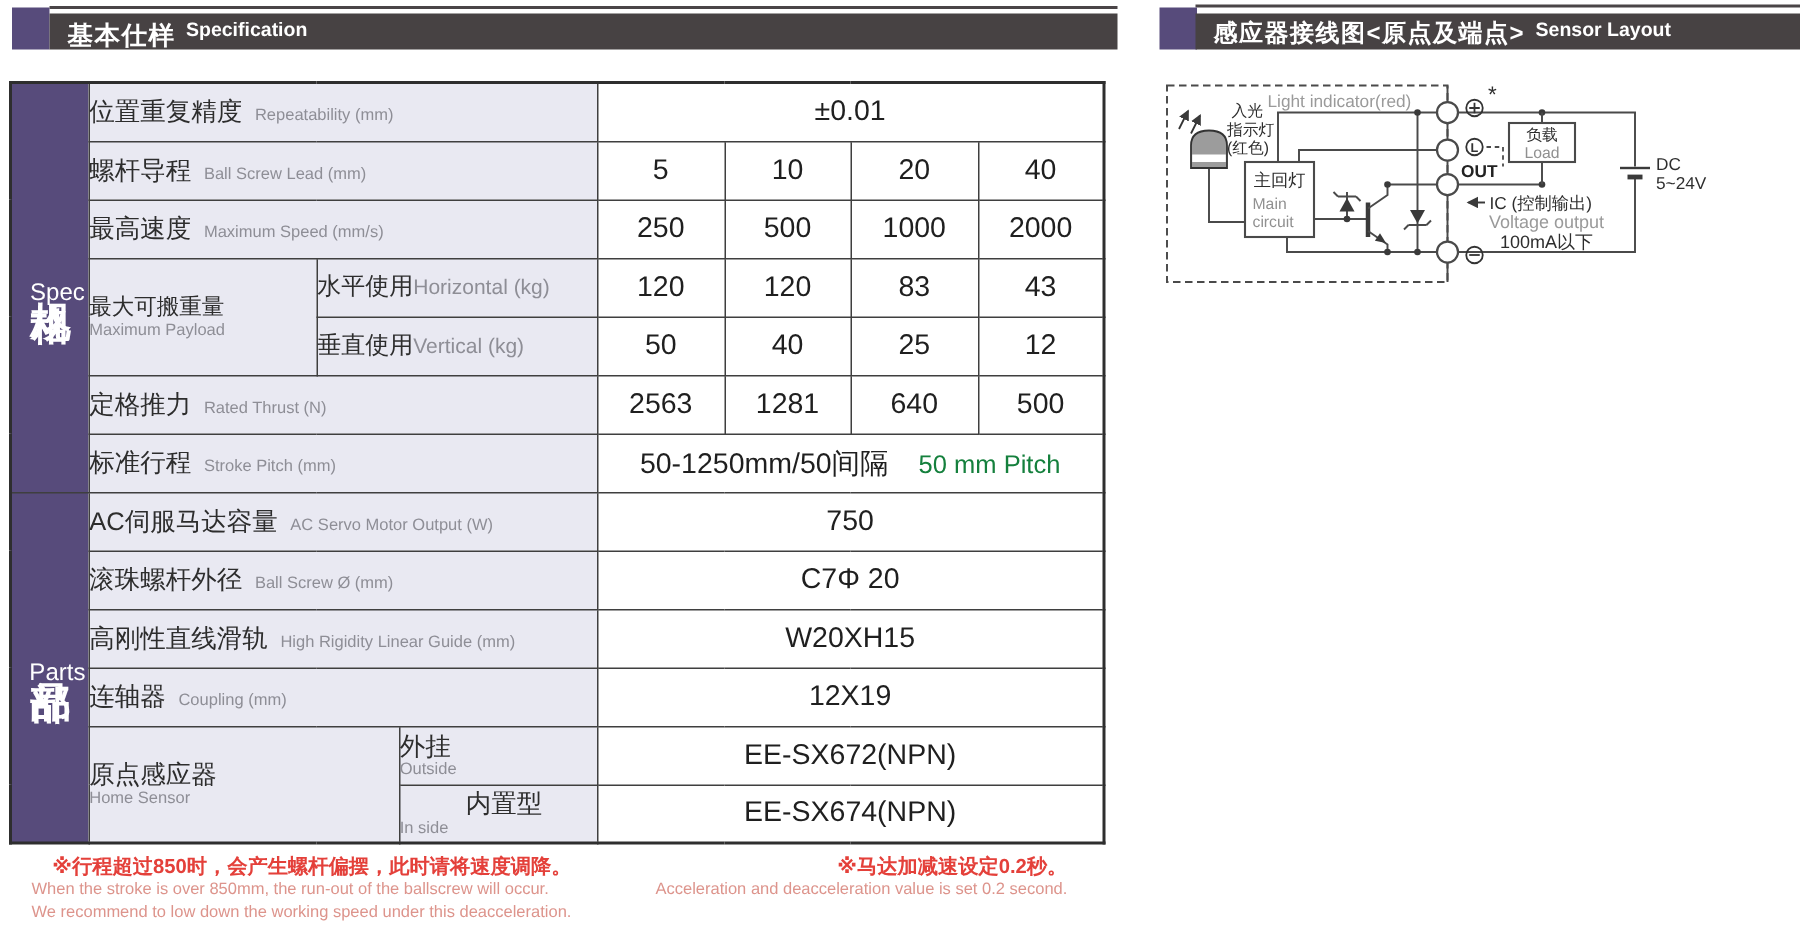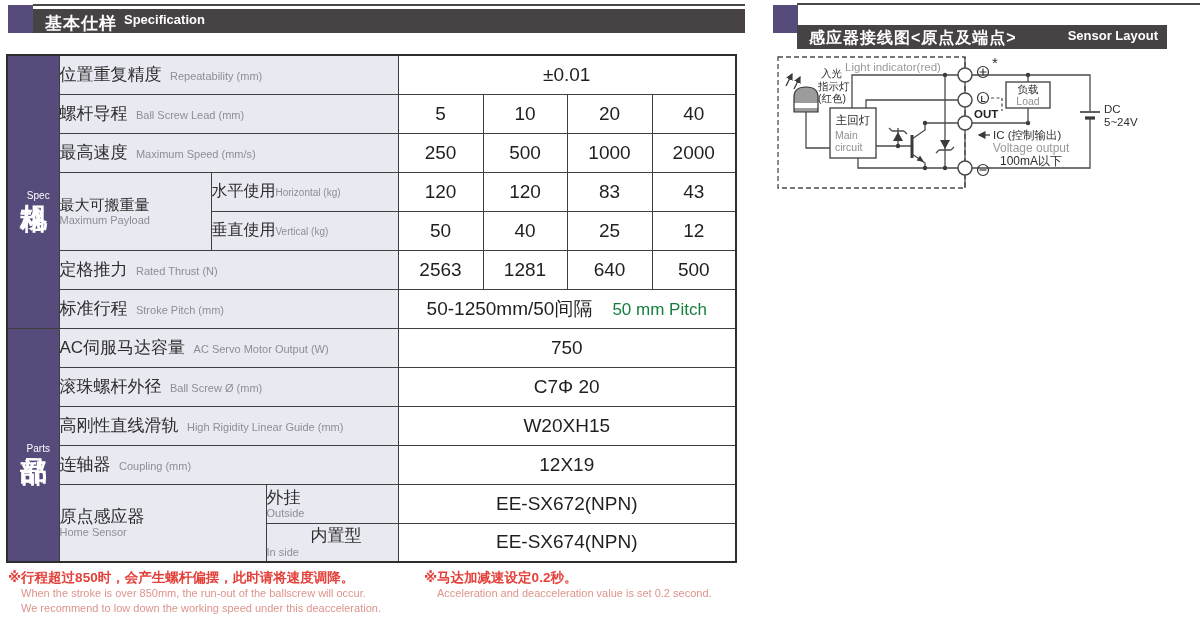--- a/index.html
+++ b/index.html
@@ -17,55 +17,55 @@
   .hdr-en{font-size:13px;font-weight:bold;margin-left:7px;}
 
   
   .spec-wrap{position:absolute;left:6px;top:54px;}
   table.spec{border-collapse:collapse;table-layout:fixed;border:2px solid #2e2e2e;}
   table.spec td{border:1px solid #3f3f3f;height:39px;box-sizing:border-box;
     padding:0;vertical-align:middle;}
   td.side{background:#574b7b;color:#fff;text-align:center;}
   .side-zh{writing-mode:vertical-rl;text-orientation:upright;margin:0 auto;
     font-size:27px;font-weight:bold;letter-spacing:2px;line-height:1;}
-  .side-en{font-size:10px;margin-top:4px;margin-left:10px;}
+  .side-en{font-size:16px;margin-top:4px;margin-left:10px;}
   td.lbl,td.sub{background:#e9e9f2;padding-left:9px;}
   .lbl-zh{font-size:17px;font-weight:400;color:#2d2d2d;}
   .lbl-en{font-size:11px;color:#8e8e96;margin-left:4px;}
   .sub-zh{font-size:16px;font-weight:500;color:#2d2d2d;}
-  .sub-en{font-size:10px;color:#8e8e96;}
+  .sub-en{font-size:14px;color:#8e8e96;}
   .stack .lbl-zh,.stack .sub-zh{display:block;line-height:1.15;}
   .stack .lbl-en,.stack .sub-en{display:block;margin-left:0;line-height:1.1;}
   td.val{background:#fff;text-align:center;font-size:19px;font-weight:500;color:#1f1f1f;}
   .val-sub{font-size:17px;color:#15803d;font-weight:400;margin-left:20px;}
 
   
   .note{position:absolute;}
-  .note-zh{color:#e4403a;font-size:13.5px;font-weight:bold;line-height:17px;}
+  .note-zh{color:#e4403a;font-size:13.5px;font-weight:bold;line-height:17px;text-align:right;}
   .note-en{color:#dd948c;font-size:11px;line-height:15px;margin-left:13px;}
 
   
   .diagram{position:absolute;left:770px;top:40px;}
   .wire{stroke:#4a4a4a;stroke-width:1.3;fill:none;}
   .boxline{stroke:#4a4a4a;stroke-width:1.4;fill:#fff;}
   .dgtext{font-family:"Liberation Sans","DejaVu Sans",sans-serif;}
 </style>
 </head>
 <body>
 
 <div class="hdr-line" style="left:33px;top:4px;width:712px;"></div>
 <div class="hdr-square" style="left:8px;top:5px;"></div>
 <div class="hdr-bar" style="left:33px;top:9px;width:712px;">
   <span class="hdr-zh">基本仕样</span>
   <span class="hdr-en">Specification</span>
 </div>
 
 <div class="hdr-line" style="left:797px;top:3px;width:403px;"></div>
 <div class="hdr-square" style="left:773px;top:5px;"></div>
-<div class="hdr-bar" style="left:797px;top:25px;width:370px;gap:44px;">
+<div class="hdr-bar" style="left:797px;top:9px;width:403px;">
   <span class="hdr-zh" style="font-size:16px;">感应器接线图&lt;原点及端点&gt;</span>
   <span class="hdr-en">Sensor Layout</span>
 </div>
 
 <div class="spec-wrap">
 <table class="spec">
   <colgroup>
     <col style="width:52px">
         <col style="width:152px">
         <col style="width:55px">

